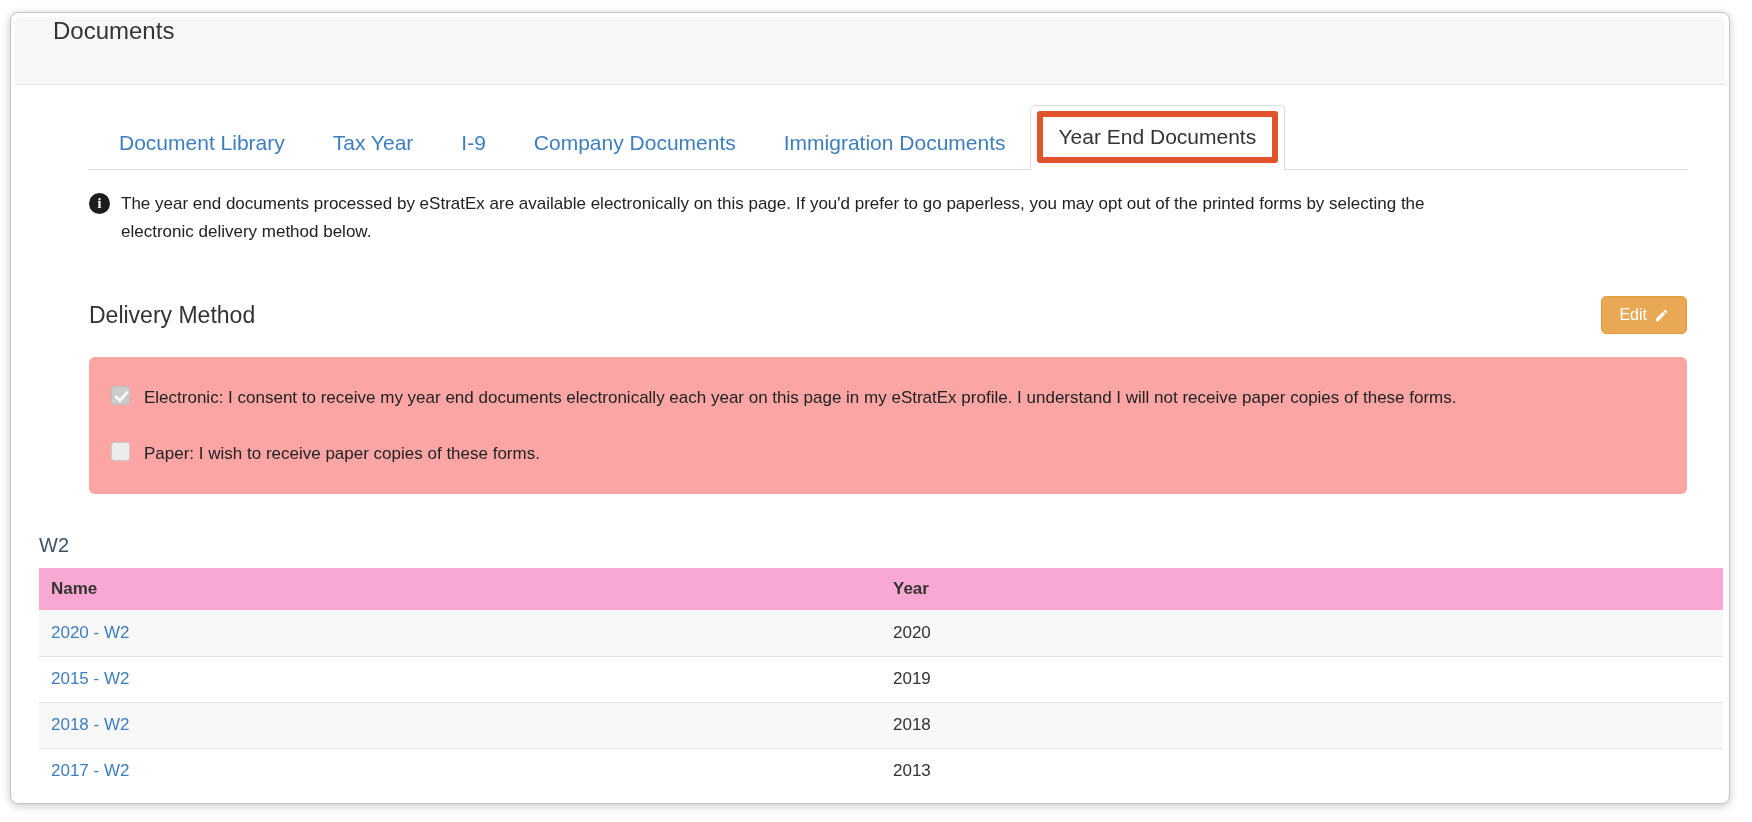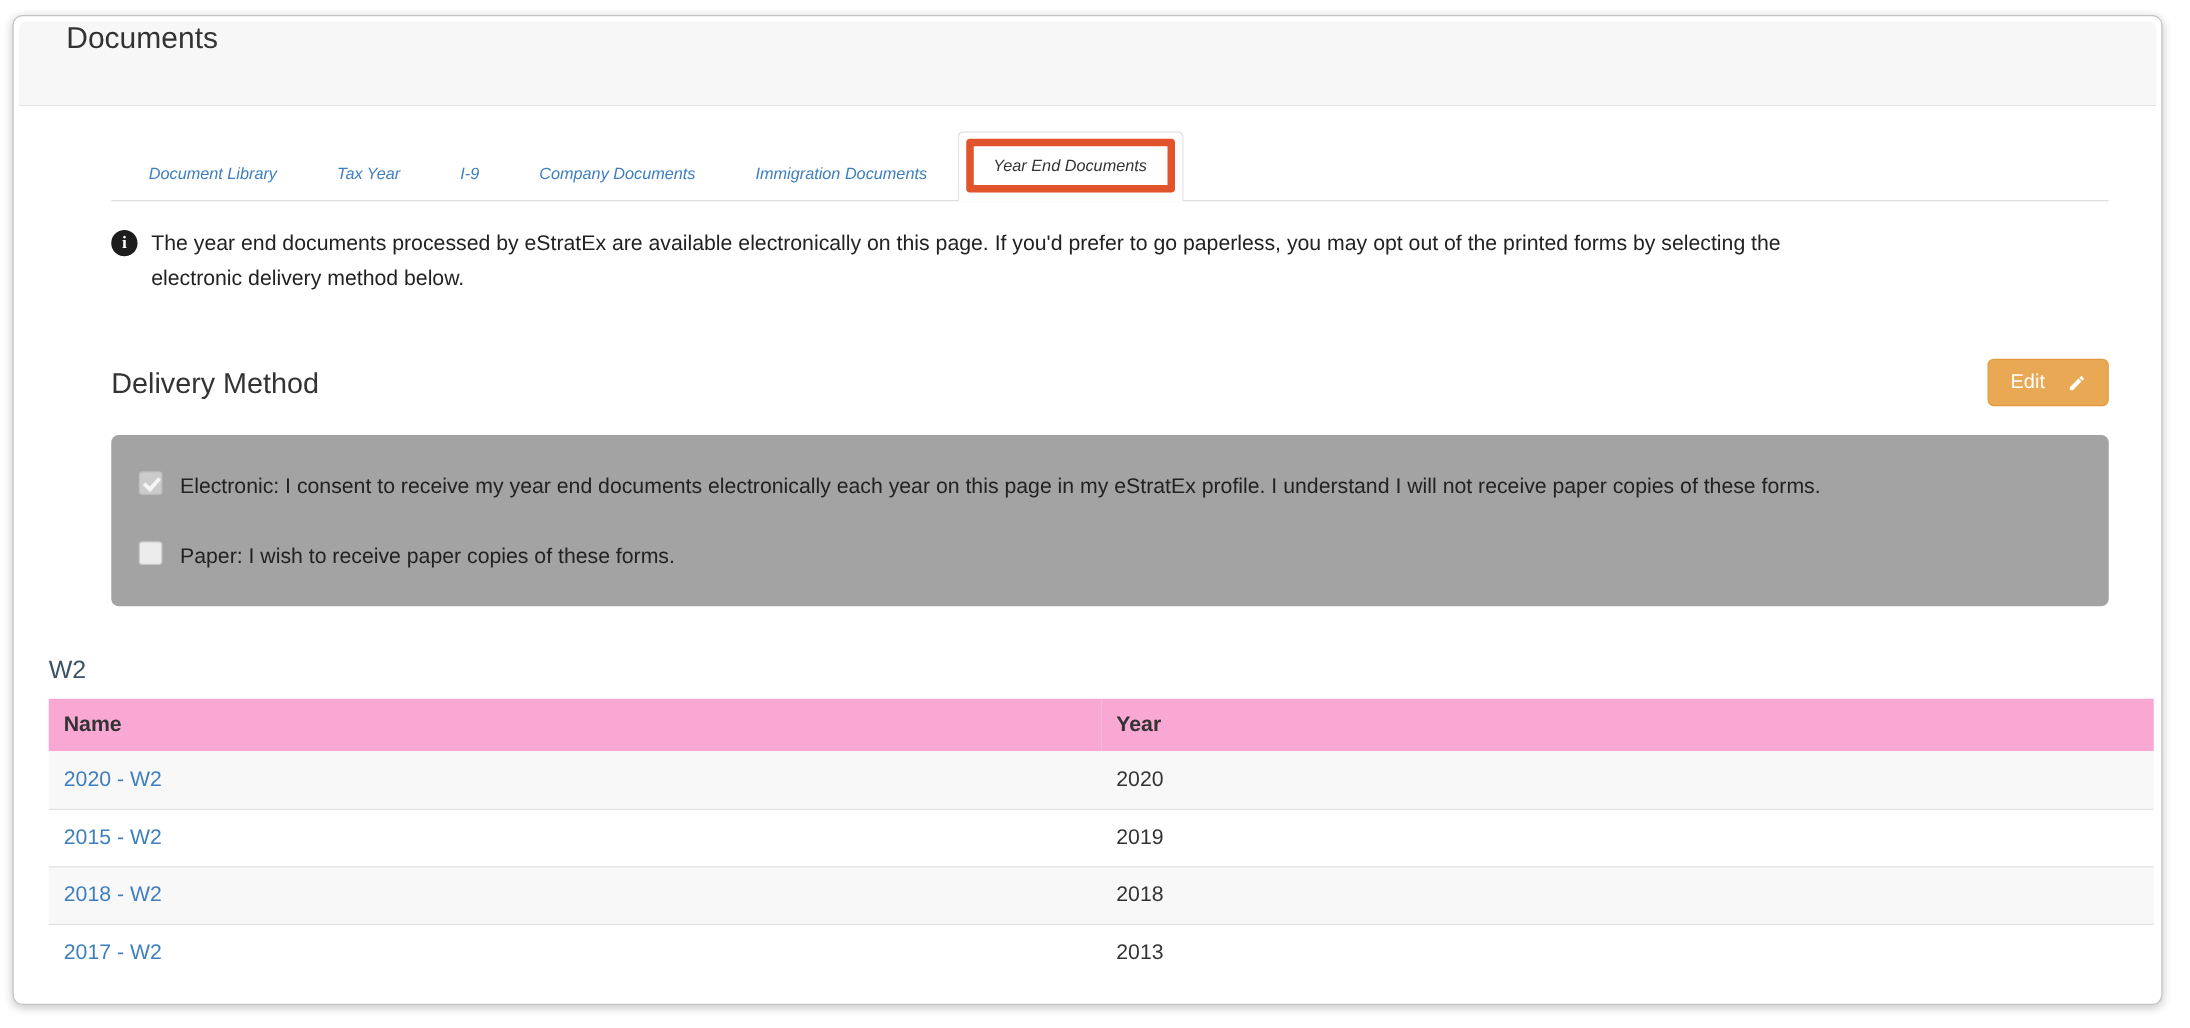--- a/index.html
+++ b/index.html
@@ -38,26 +38,25 @@
 
   
   .tabs-row {
     display: flex;
     align-items: flex-end;
     border-bottom: 1px solid #ddd;
     margin-top: 20px;
     padding-left: 6px;
   }
   .tab {
-    font-size: 13px;
+    font-size: 21px;
     color: #3d7ebf;
     padding: 14px 24px;
     cursor: pointer;
     white-space: nowrap;
-    font-style: italic;
   }
   .tab.active {
     color: #333;
     background: #fff;
     border: 1px solid #ddd;
     border-bottom: none;
     border-radius: 5px 5px 0 0;
     margin-bottom: -1px;
     padding: 5px 6px 7px 6px;
     position: relative;
@@ -109,27 +108,27 @@
     background: #e9a854;
     border: 1px solid #e29a3e;
     color: #fff;
     font-size: 16px;
     font-family: inherit;
     padding: 9px 17px;
     border-radius: 5px;
     cursor: pointer;
     display: flex;
     align-items: center;
-    gap: 18px;
+    gap: 7px;
   }
 
   
   .consent-panel {
     margin-top: 23px;
-    background: #a3a3a3;
+    background: #fca5a5;
     border-radius: 6px;
     padding: 26px 10px 26px 22px;
   }
   .consent-option { display: flex; gap: 14px; }
   .consent-option + .consent-option { margin-top: 27px; }
   .checkbox {
     flex: 0 0 auto;
     width: 19px; height: 19px;
     border-radius: 3px;
     margin-top: 3px;

